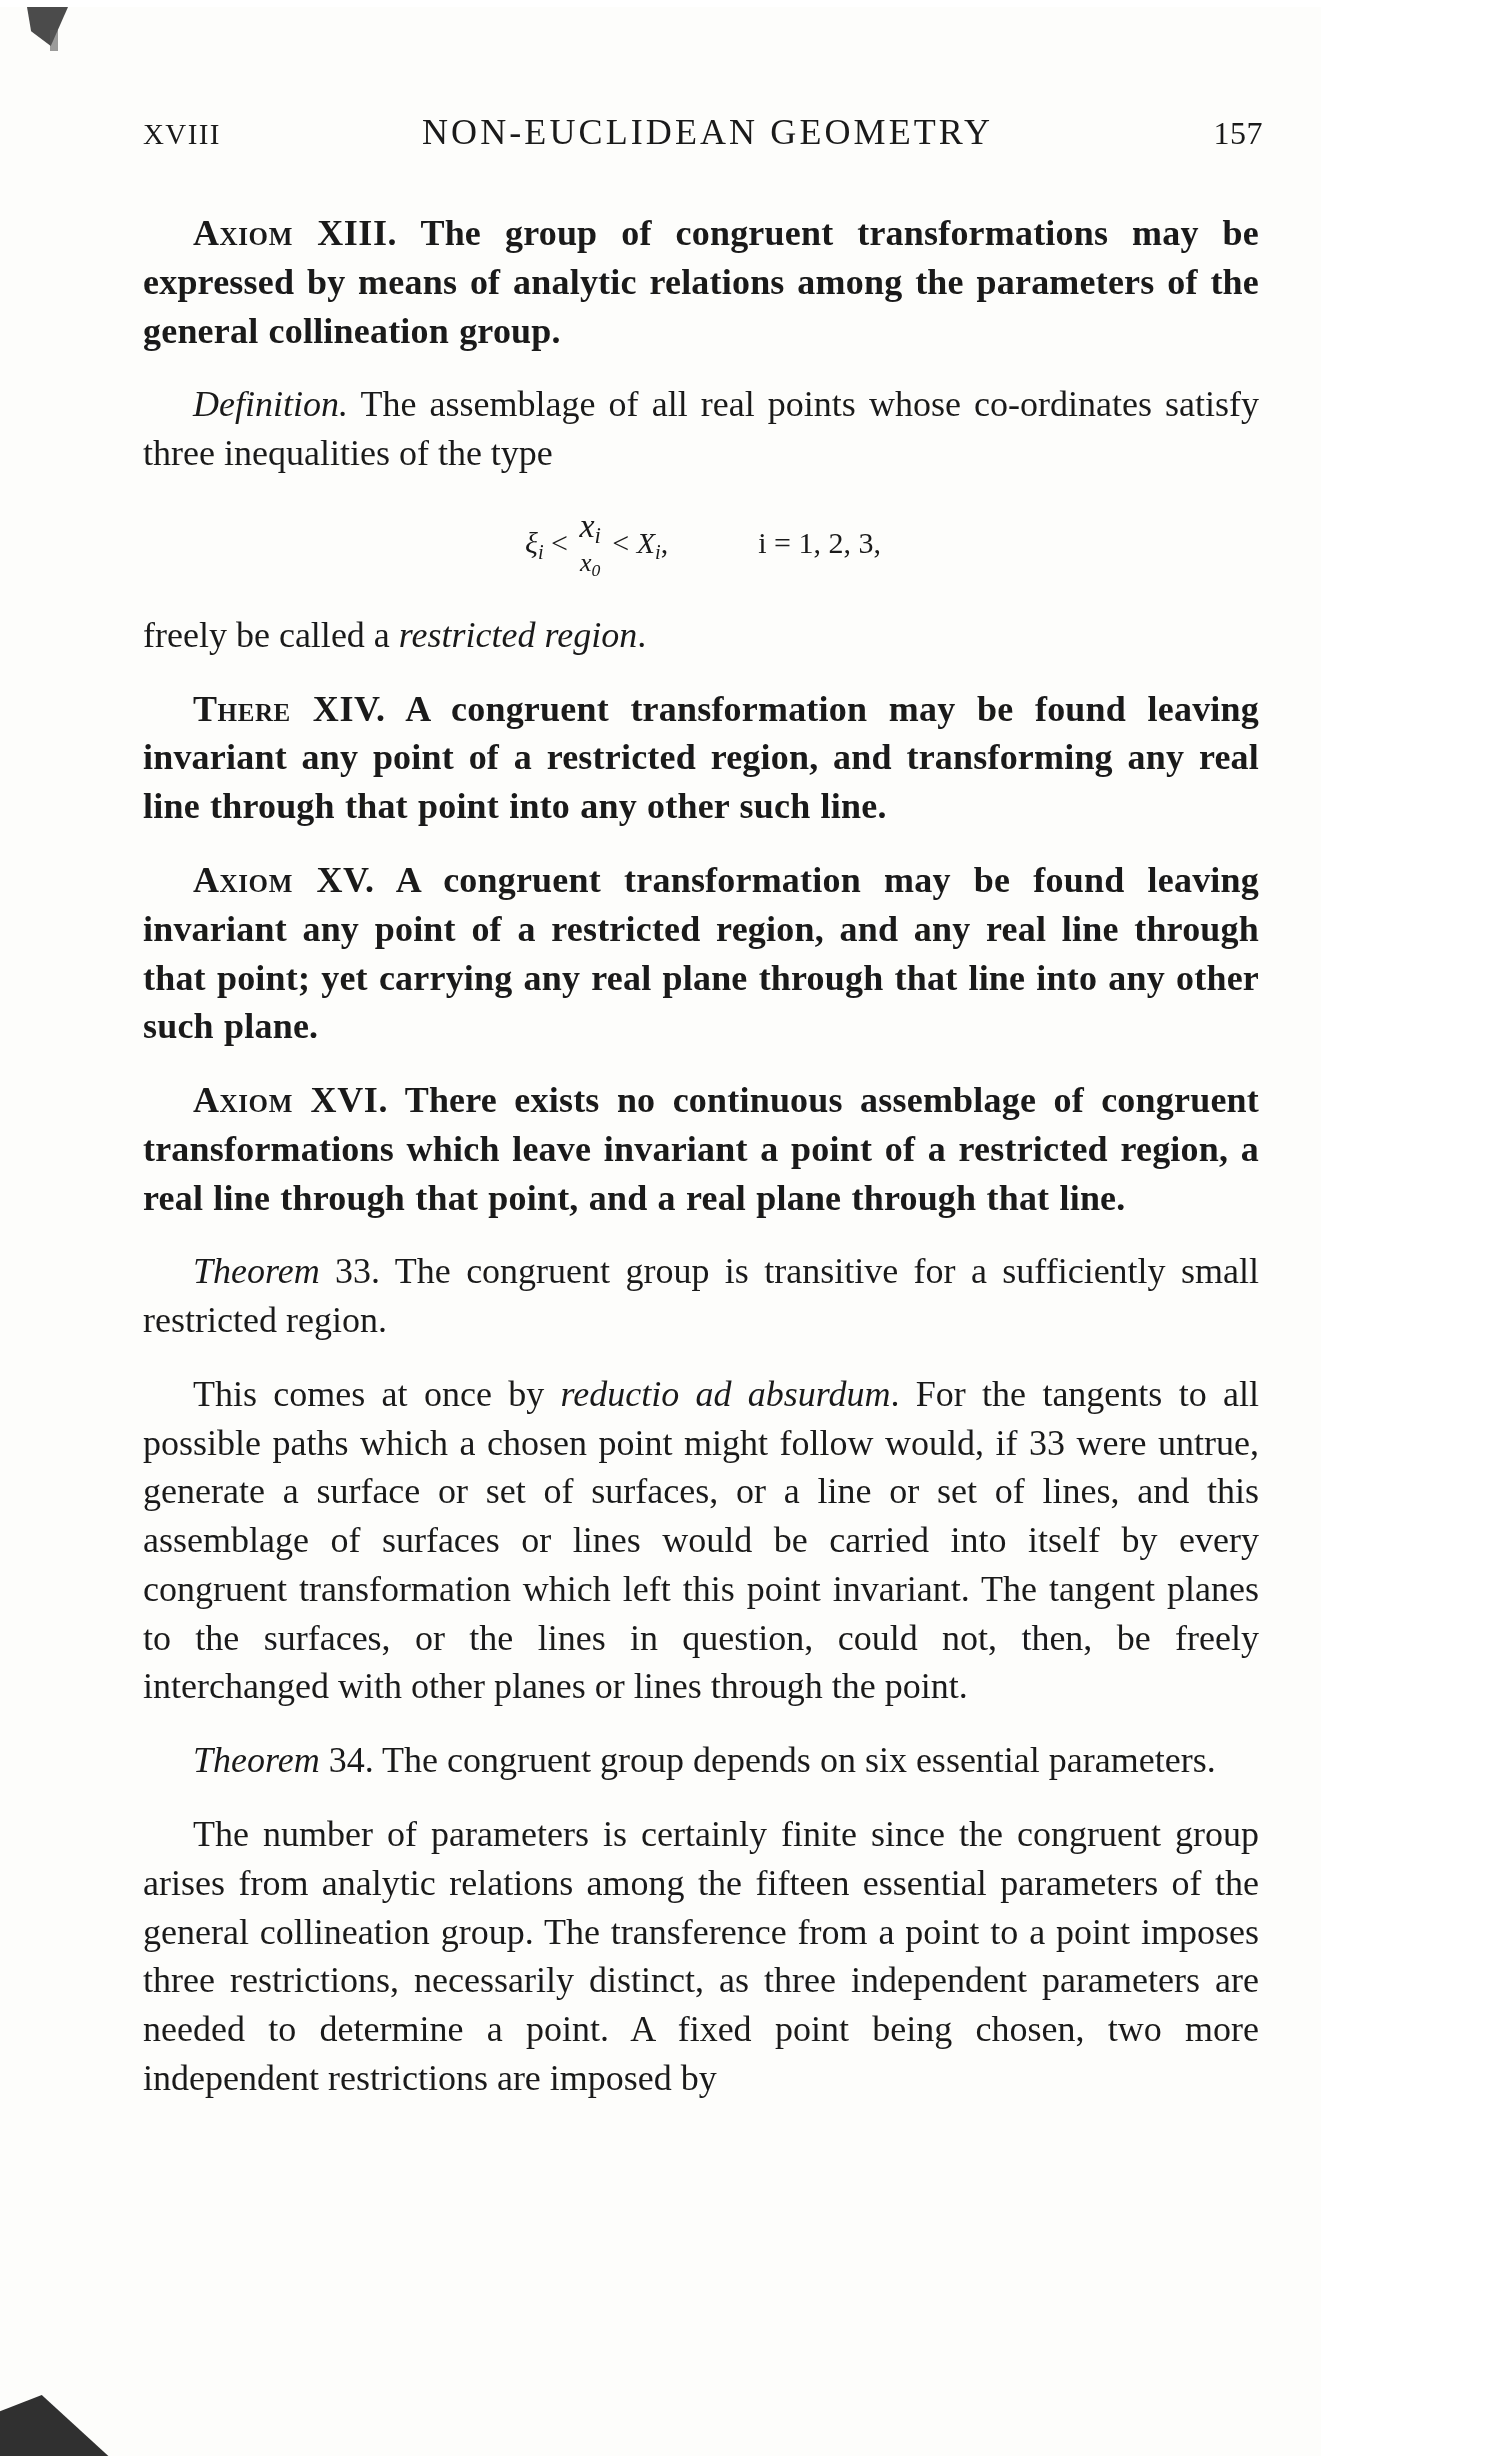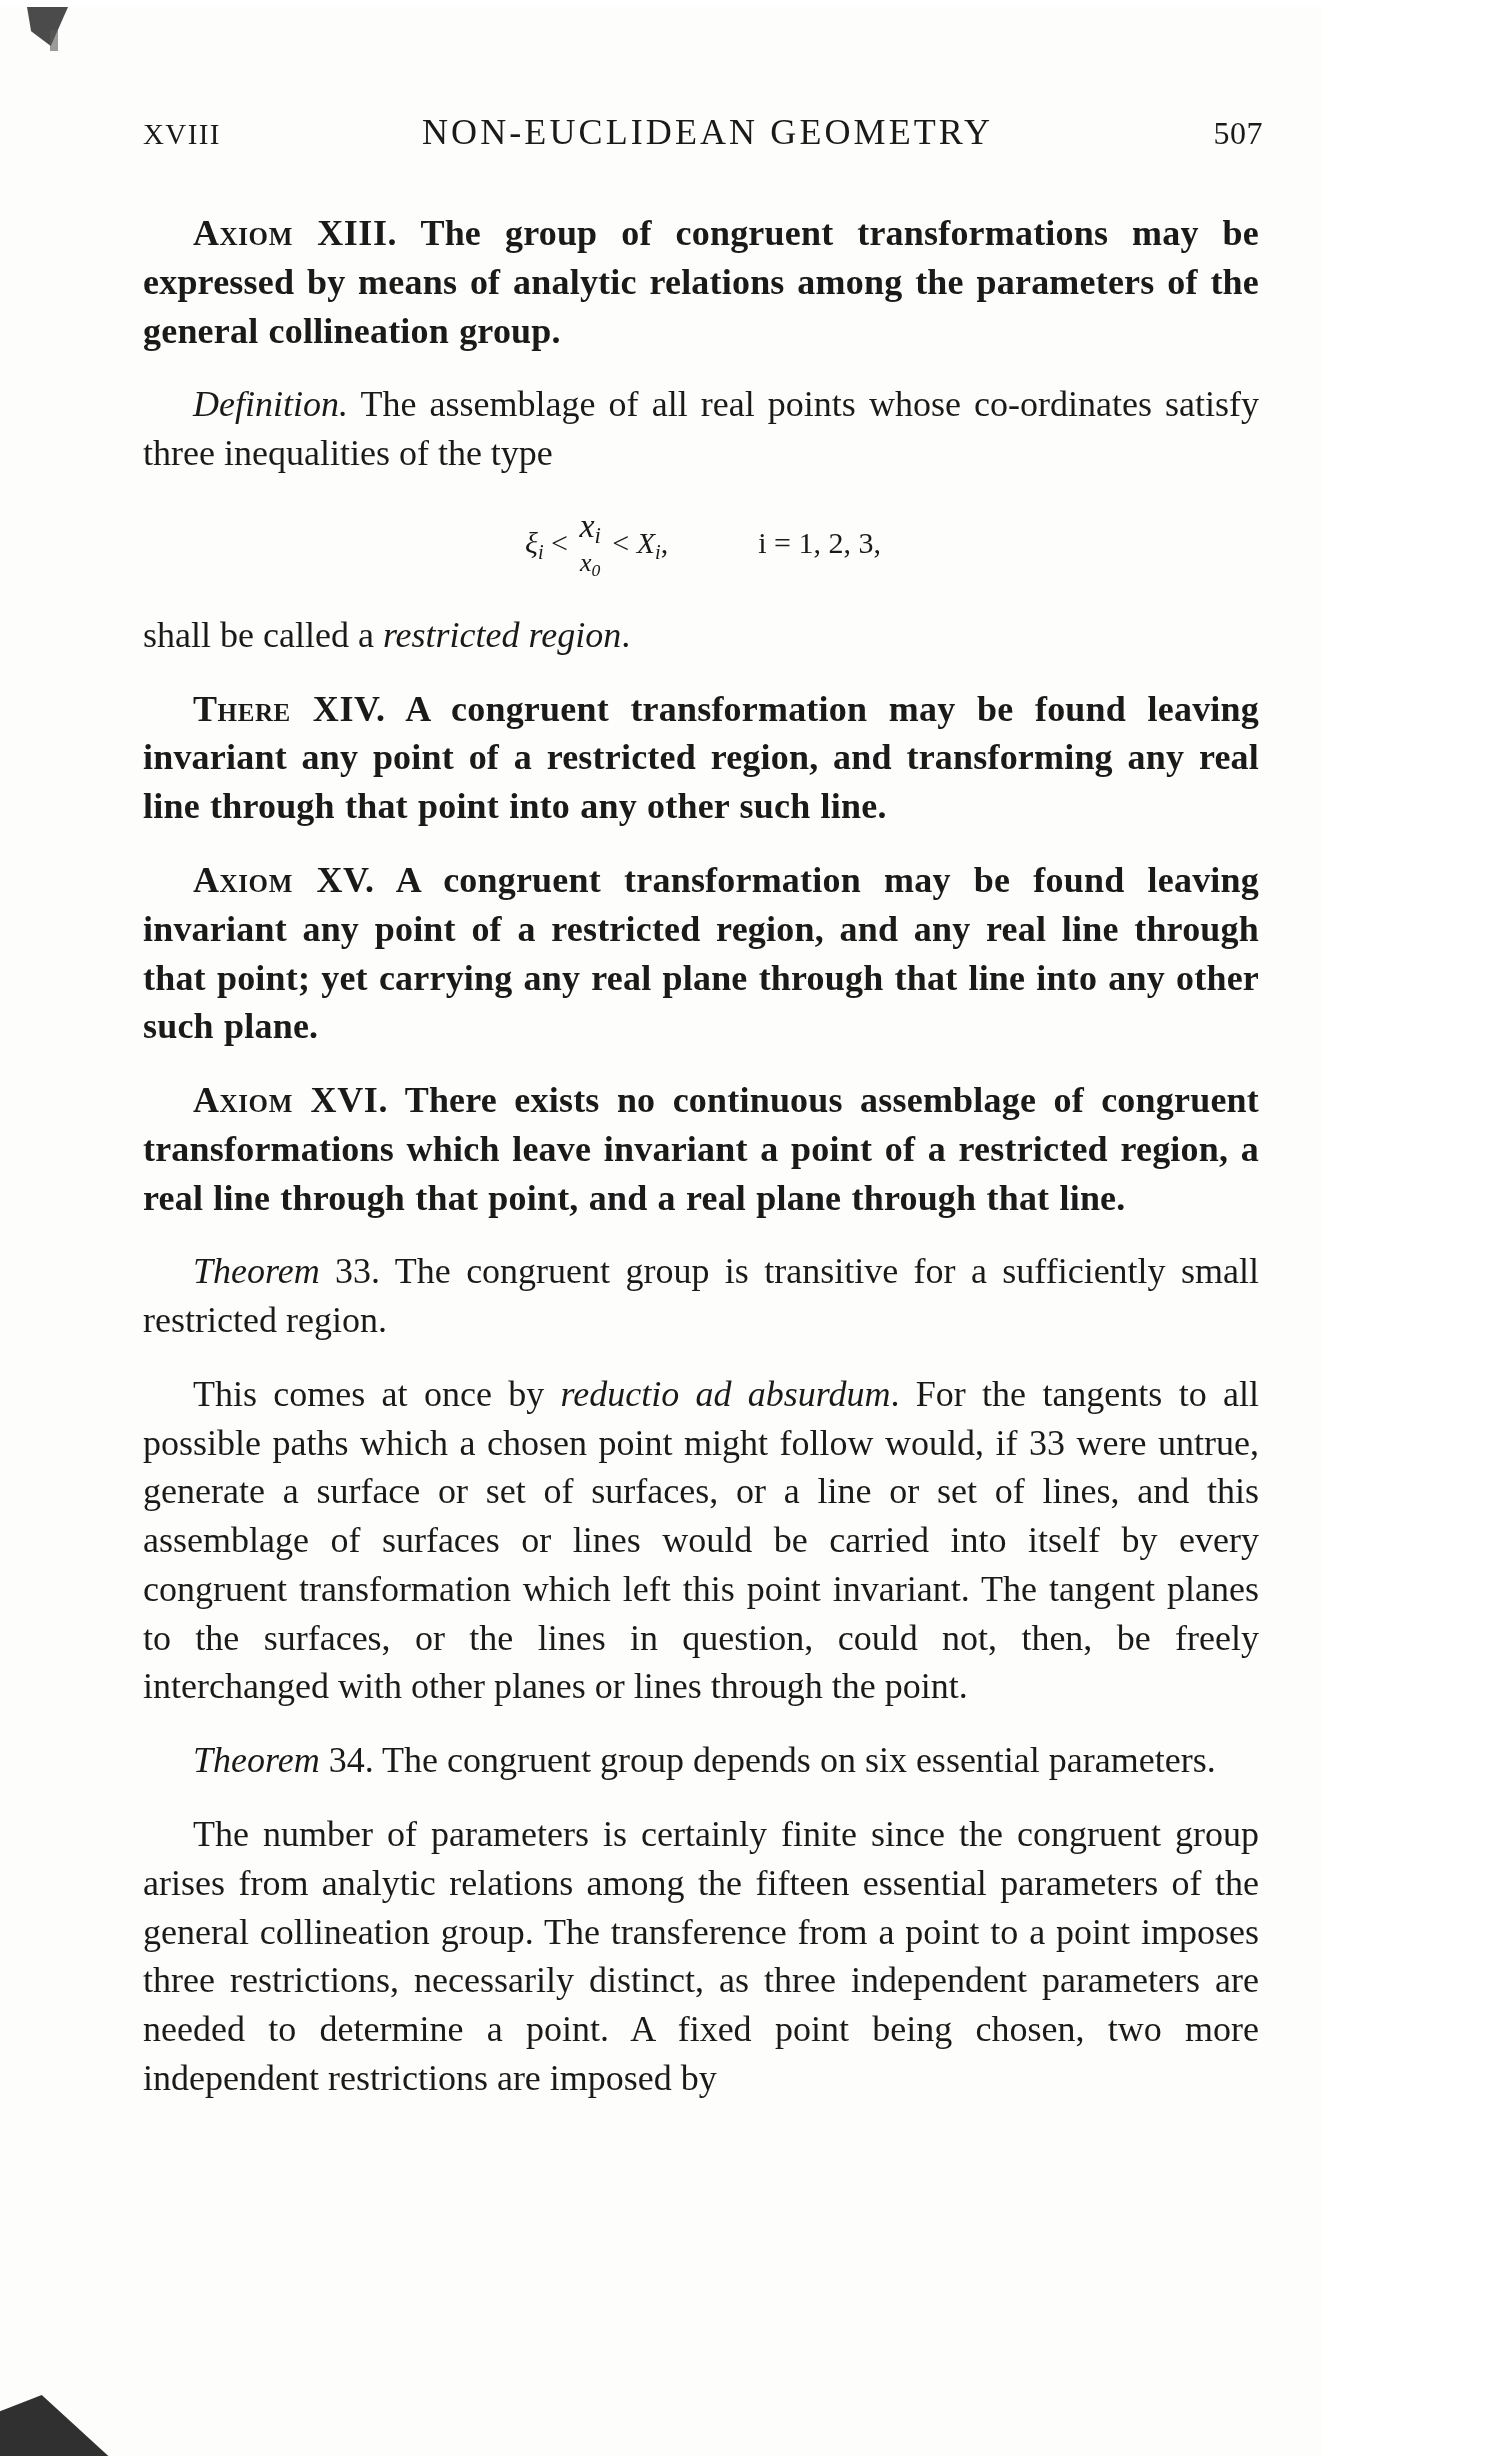--- a/index.html
+++ b/index.html
@@ -151,21 +151,21 @@
 
   <div class="scan-corner-tl"></div>
   <div class="scan-corner-tl2"></div>
   <div class="scan-corner-bl"></div>
 
   <div class="content">
 
     <div class="running-head">
       <span class="rh-left">XVIII</span>
       <span class="rh-center">NON-EUCLIDEAN GEOMETRY</span>
-      <span class="rh-right">507</span>
+      <span class="rh-right">157</span>
     </div>
 
     <p class="indent axiom">
       <span class="axiom-head">Axiom XIII.</span><span> The group of congruent transformations may be expressed by means of analytic relations among the parameters of the general collineation group.</span>
     </p>
 
     <p class="indent">
       <span class="ital">Definition.</span><span> The assemblage of all real points whose co-ordinates satisfy three inequalities of the type</span>
     </p>
 
@@ -178,21 +178,21 @@
           <span class="den"><span>x</span><span class="sub">0</span></span>
         </span>
         <span>&lt;</span>
         <span class="mi">X</span><span class="sub mi">i</span><span>,</span>
         <span class="gap"></span>
         <span>i = 1, 2, 3,</span>
       </span>
     </div>
 
     <p class="noindent">
-      <span>shall be called a </span><span class="ital">restricted region</span><span>.</span>
+      <span>freely be called a </span><span class="ital">restricted region</span><span>.</span>
     </p>
 
     <p class="indent axiom">
       <span class="axiom-head">There XIV.</span><span> A congruent transformation may be found leaving invariant any point of a restricted region, and transforming any real line through that point into any other such line.</span>
     </p>
 
     <p class="indent axiom">
       <span class="axiom-head">Axiom XV.</span><span> A congruent transformation may be found leaving invariant any point of a restricted region, and any real line through that point; yet carrying any real plane through that line into any other such plane.</span>
     </p>
 

